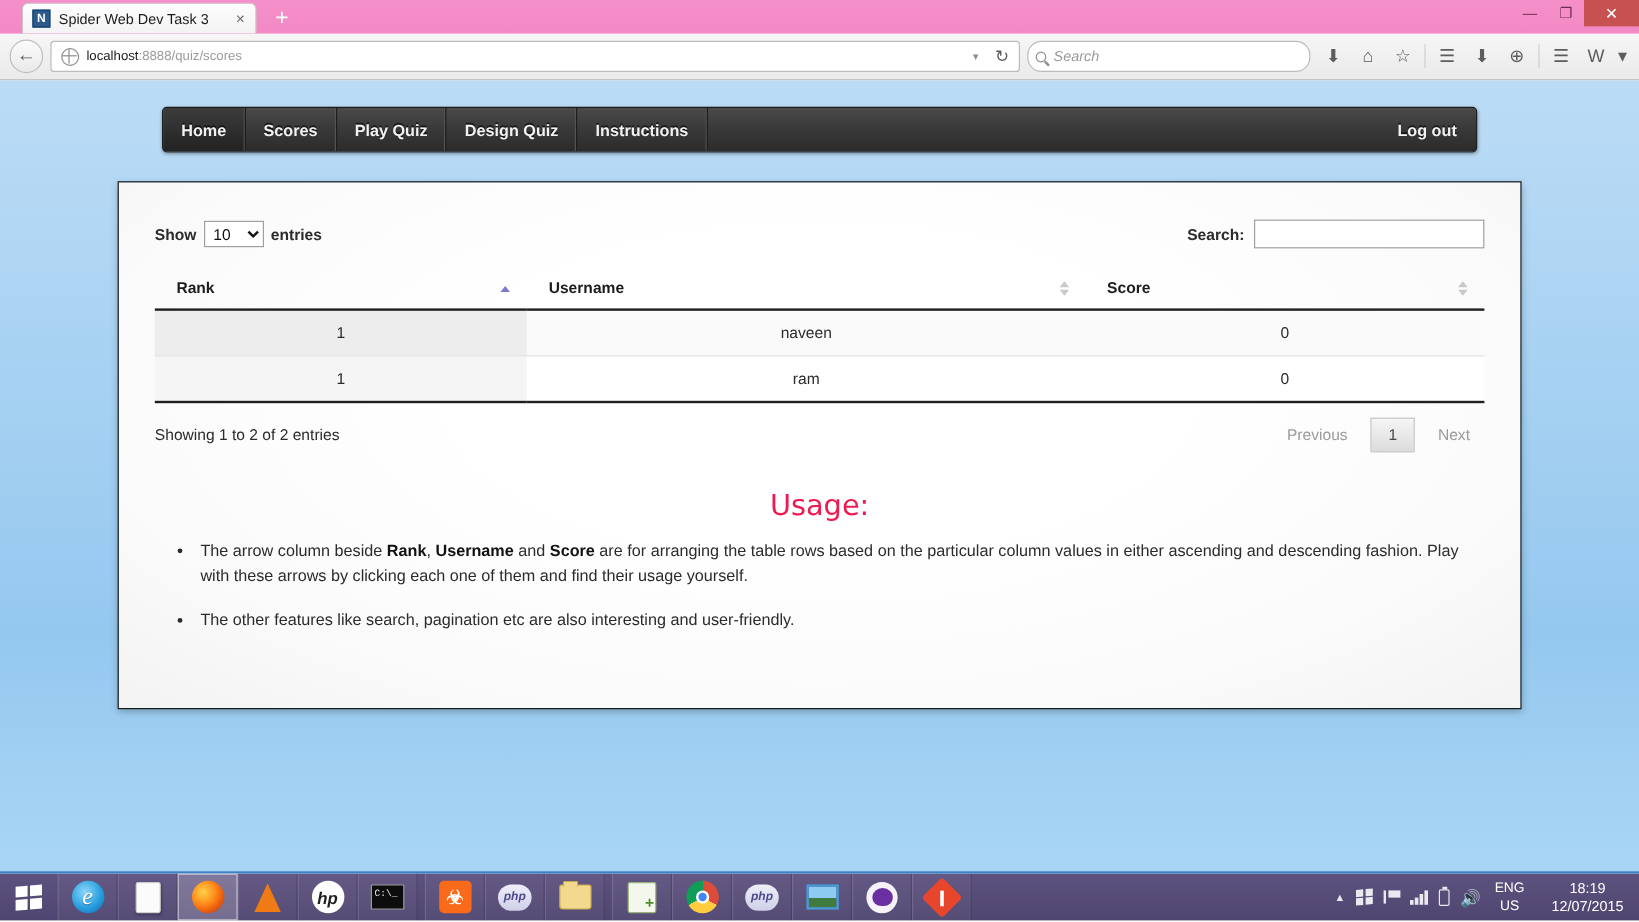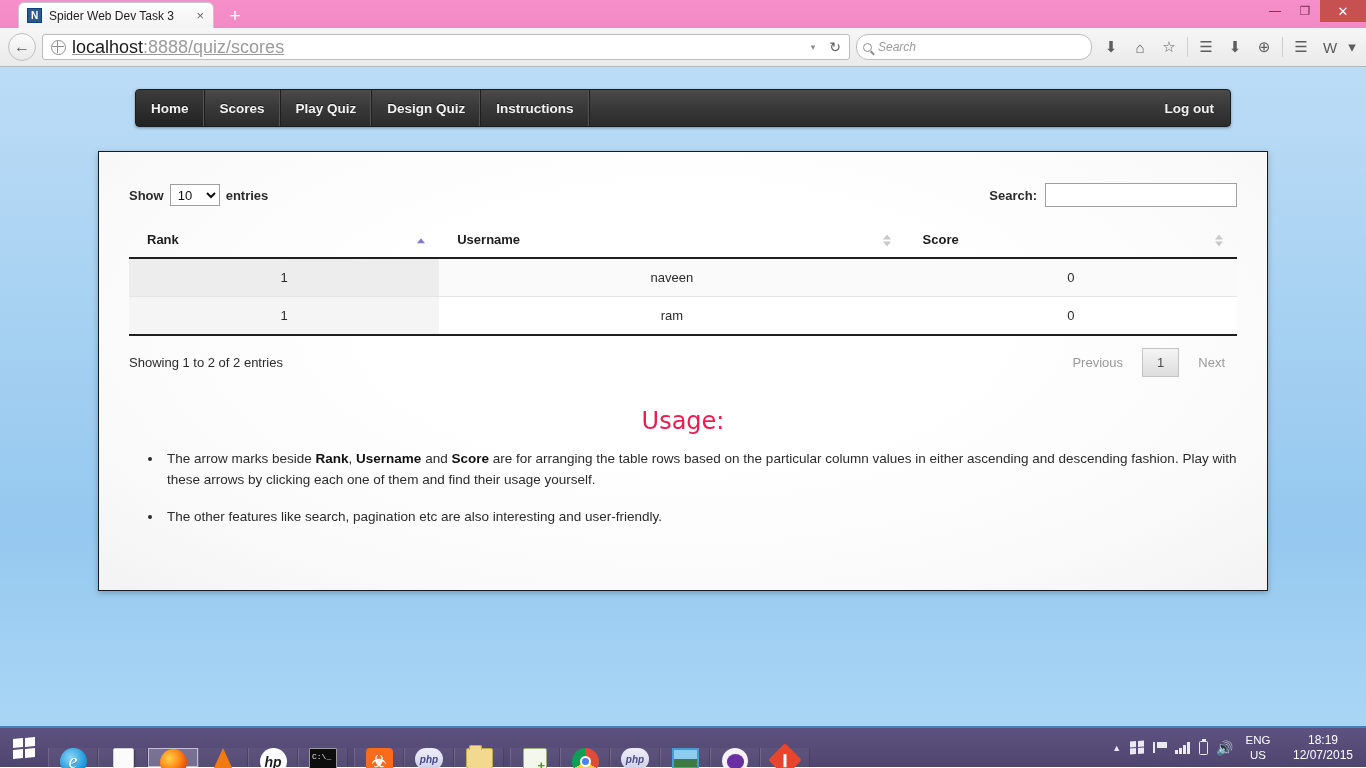--- a/index.html
+++ b/index.html
@@ -122,21 +122,21 @@
     flex: 0 0 auto;
   }
   .globe-icon::before {
     content: ""; position: absolute; left: 0; top: 5.5px;
     width: 12px; height: 1.2px; background: #8d8d8d;
   }
   .globe-icon::after {
     content: ""; position: absolute; left: 5.2px; top: 0;
     width: 1.2px; height: 12px; background: #8d8d8d;
   }
-  .url-text { font-size: 18px; color: #9b9b9b; flex: 1 1 auto; text-decoration: underline; }
+  .url-text { font-size: 11px; color: #9b9b9b; flex: 1 1 auto; }
   .url-text b { color: #1a1a1a; font-weight: normal; }
   .url-caret { color: #8c8c8c; font-size: 9px; padding: 0 4px; }
   .url-reload { color: #5e5e5e; font-size: 14px; padding: 0 4px; }
   .searchbar {
     width: 236px; height: 26px;
     background: #fff;
     border: 1px solid #bcbcbc;
     border-radius: 12px;
     display: flex; align-items: center;
     padding: 0 6px; gap: 6px;
@@ -367,25 +367,24 @@
     display: grid;
     grid-template-columns: 1fr 1fr;
     grid-template-rows: 1fr 1fr;
     gap: 2px;
     transform: skewY(-5deg);
   }
   .win-logo i { background: #fff; display: block; }
   .tb-items { display: flex; align-items: stretch; }
   .tb-item {
     width: 50px;
-    display: flex; align-items: flex-start; justify-content: center;
+    display: flex; align-items: center; justify-content: center;
     border-left: 1px solid rgba(255,255,255,.13);
     border-right: 1px solid rgba(0,0,0,.18);
     background: rgba(255,255,255,.045);
-    margin-top: 20px;
   }
   .tb-item.active {
     background: rgba(255,255,255,.22);
     border: 1px solid rgba(255,255,255,.55);
   }
   .tb-gap { width: 6px; }
 
   .tray {
     margin-left: auto;
     display: flex;
@@ -661,21 +660,21 @@
       <div class="dt-info">Showing 1 to 2 of 2 entries</div>
       <div class="dt-paginate">
         <span class="pg">Previous</span>
         <span class="pg current">1</span>
         <span class="pg">Next</span>
       </div>
     </div>
 
     <div class="usage-title">Usage:</div>
     <ul class="usage-list">
-      <li><span>The arrow marks beside </span><b>Rank</b><span>, </span><b>Username</b><span> and </span><b>Score</b><span> are for arranging the table rows based on the particular column values in either ascending and descending fashion. Play with these arrows by clicking each one of them and find their usage yourself.</span></li>
+      <li><span>The arrow column beside </span><b>Rank</b><span>, </span><b>Username</b><span> and </span><b>Score</b><span> are for arranging the table rows based on the particular column values in either ascending and descending fashion. Play with these arrows by clicking each one of them and find their usage yourself.</span></li>
       <li>The other features like search, pagination etc are also interesting and user-friendly.</li>
     </ul>
 
   </div>
 </div>
 
 <div class="taskbar">
   <div class="start-btn">
     <span class="win-logo">
         <i></i>

